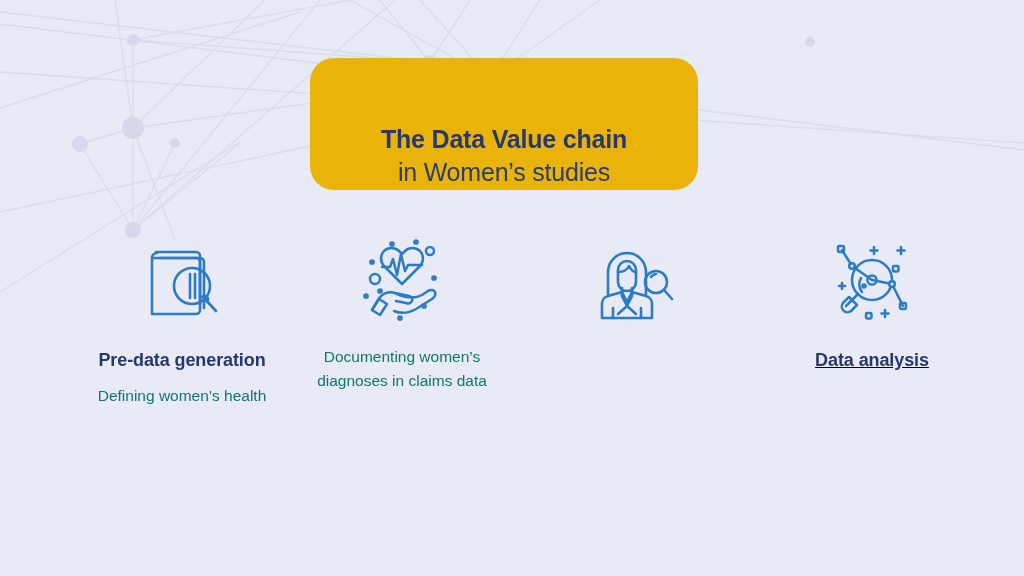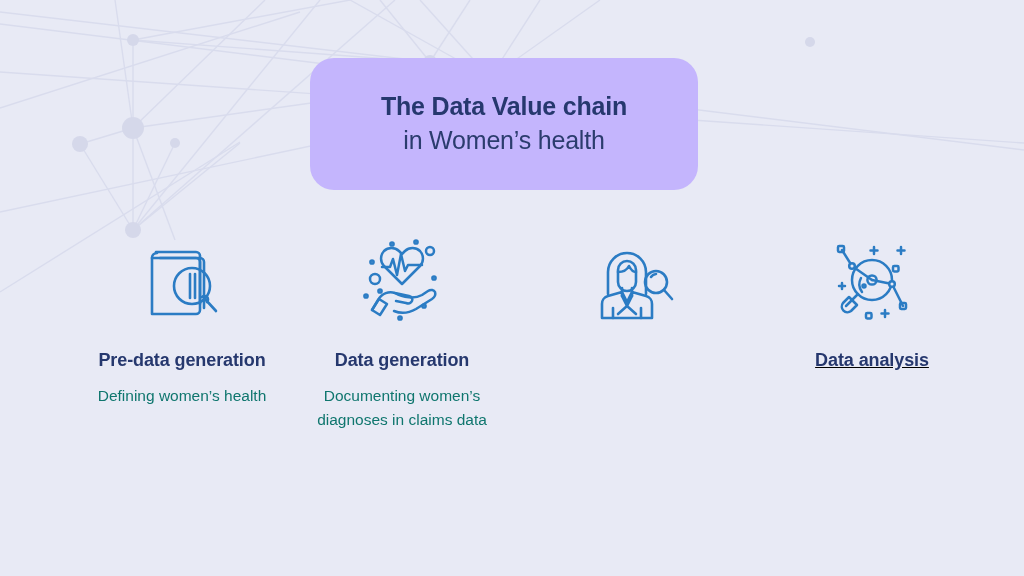--- a/index.html
+++ b/index.html
@@ -25,26 +25,26 @@
     pointer-events: none;
   }
 
   
   #title-card {
     position: absolute;
     left: 310px;
     top: 58px;
     width: 388px;
     height: 132px;
-    background: #c4b5fd;
+    background: #eab308;
     border-radius: 24px;
     display: flex;
     flex-direction: column;
     align-items: center;
-    justify-content: center;
+    justify-content: flex-end;
   }
   #title-line1 {
     font-size: 25px;
     font-weight: bold;
     color: #26386e;
     letter-spacing: -0.2px;
     line-height: 1.35;
   }
   #title-line2 {
     font-size: 25px;
@@ -139,21 +139,21 @@
     <circle cx="80" cy="144" r="8"></circle>
     <circle cx="175" cy="143" r="5"></circle>
     <circle cx="430" cy="62" r="7"></circle>
     <circle cx="490" cy="78" r="6"></circle>
     <circle cx="810" cy="42" r="5"></circle>
   </g>
 </svg>
 
 <div id="title-card">
   <div id="title-line1">The Data Value chain</div>
-  <div id="title-line2">in Women’s health</div>
+  <div id="title-line2">in Women’s studies</div>
 </div>
 
 <div id="columns">
 
   <div class="column col-0">
     <div class="icon-box">
       <svg width="92" height="92" viewBox="0 0 92 92" xmlns="http://www.w3.org/2000/svg" fill="none" stroke="#2b7cc4" stroke-width="2.6" stroke-linecap="round" stroke-linejoin="round">
         <path d="M20 16 h40 a4 4 0 0 1 4 4 v48"></path>
         <path d="M24 22 h40 a4 4 0 0 1 4 4 v46"></path>
         <path d="M16 22 h44 a4 4 0 0 1 4 4 v48 a4 4 0 0 1 -4 4 h-44 z"></path>
@@ -182,21 +182,20 @@
         <circle cx="26" cy="57" r="1.6"></circle>
         <circle cx="18" cy="28" r="1.6"></circle>
         <circle cx="38" cy="10" r="1.6"></circle>
         <circle cx="62" cy="8" r="1.6"></circle>
         <circle cx="80" cy="44" r="1.6"></circle>
         <circle cx="70" cy="72" r="1.6"></circle>
         <circle cx="46" cy="84" r="1.6"></circle>
         <circle cx="12" cy="62" r="1.6"></circle>
       </svg>
     </div>
-    <div class="col-title">Data generation</div>
     <div class="col-desc">Documenting women’s diagnoses in claims data</div>
   </div>
 
   <div class="column col-2">
     <div class="icon-box">
       <svg width="92" height="92" viewBox="0 0 92 92" xmlns="http://www.w3.org/2000/svg" fill="none" stroke="#2b7cc4" stroke-width="2.6" stroke-linecap="round" stroke-linejoin="round">
         <path d="M22 58 v-22 a19 19 0 0 1 38 0 v22"></path>
         <path d="M32 46 v-12 a9 9 0 0 1 18 0 v12 a9 9 0 0 1 -18 0 z"></path>
         <path d="M32 36 c5 0 9 -2 11 -6 c2 4 4 6 7 6"></path>
         <path d="M36 52 v8"></path>

